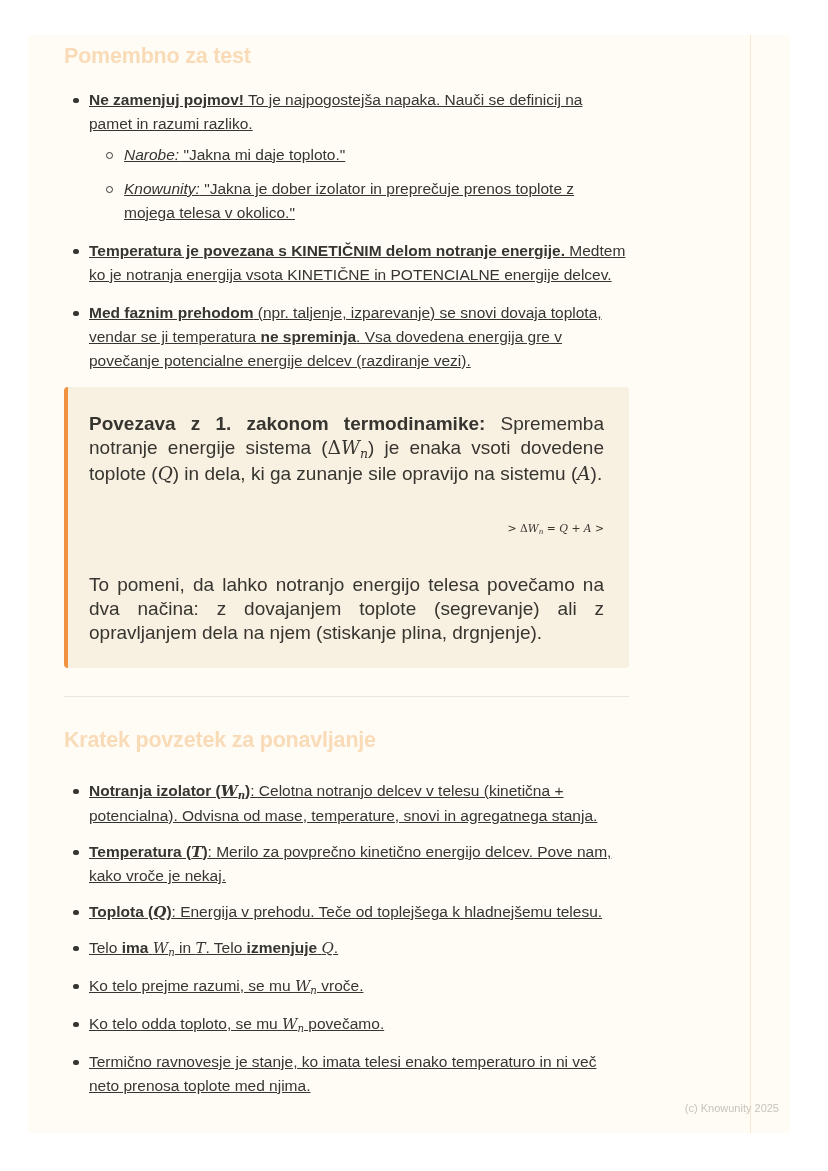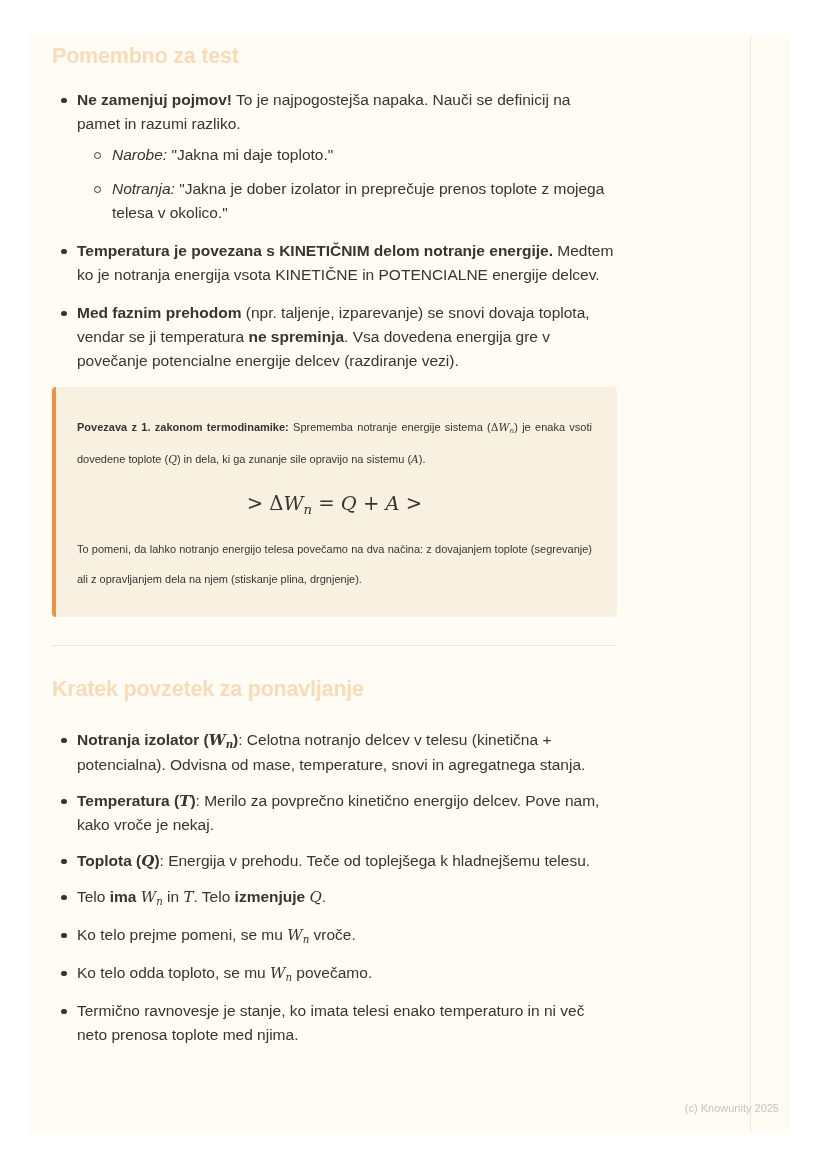--- a/index.html
+++ b/index.html
@@ -9,35 +9,35 @@
     --callout-bg:#F8F0E1;
     --text:#373530;
     --divider:#E9E6E0;
     --edge-line:#F6E7D2;
     --watermark:#C7C3BB;
   }
   *{box-sizing:border-box;margin:0;padding:0;}
   html,body{width:828px;height:1171px;background:#ffffff;overflow:hidden;}
   body{font-family:"Liberation Sans","DejaVu Sans",sans-serif;color:var(--text);}
   .card{position:absolute;left:28px;top:35px;width:762px;height:1098px;background:var(--card-bg);border-radius:3px;}
-  .content{position:absolute;left:24px;top:10px;width:565px;}
+  .content{position:absolute;left:36px;top:10px;width:565px;}
   .section-title{font-size:21.5px;line-height:22px;font-weight:700;color:var(--heading);letter-spacing:-0.2px;}
   .section-title.first{margin-bottom:21px;}
   .section-title.second{margin-top:32px;margin-bottom:28px;}
   ul{list-style:none;}
   li{position:relative;font-size:15.5px;line-height:24px;padding-left:25px;}
-  ul.l1 > li{margin-bottom:14px;}
+  ul.l1 > li{margin-bottom:14px;text-decoration:underline;}
   ul.l1 > li::before{content:"";position:absolute;left:9px;top:9.5px;width:5.5px;height:5.5px;border-radius:50%;background:var(--text);}
   ul.l2{margin-top:7px;}
   ul.l2 > li{padding-left:35px;margin-bottom:10px;}
   ul.l2 > li::before{content:"";position:absolute;left:17px;top:8.5px;width:5px;height:5px;border-radius:50%;border:1.3px solid var(--text);background:transparent;}
   ul.l1.tight > li{margin-bottom:12px;}
   .callout{margin-top:10px;background:var(--callout-bg);border-left:4.5px solid var(--accent);border-radius:4px;padding:25px 25px 23px 21px;}
-  .callout p{font-size:11px;line-height:30px;text-align:justify;}
-  .formula{text-align:center;font-size:20px;line-height:24px;margin:16px 0;font-family:"DejaVu Serif","Liberation Serif",serif;}
+  .callout p{font-size:19px;line-height:24px;text-align:justify;}
+  .formula{text-align:right;font-size:11px;line-height:24px;margin:31px 0;font-family:"DejaVu Serif","Liberation Serif",serif;}
   hr.divider{border:none;border-top:1px solid var(--divider);margin-top:28px;}
   .s-r{font-style:normal;}
   .s-b{font-weight:700;}
   .s-i{font-style:italic;}
   .s-m{font-family:"DejaVu Serif","Liberation Serif",serif;font-style:italic;font-size:0.97em;}
   .s-mb{font-family:"DejaVu Serif","Liberation Serif",serif;font-style:italic;font-weight:700;font-size:0.97em;}
   .s-f{font-family:"DejaVu Serif","Liberation Serif",serif;font-size:0.98em;}
   sub{font-size:0.68em;vertical-align:baseline;position:relative;top:0.3em;font-style:italic;}
   .edge-line{position:absolute;left:722px;top:0;bottom:0;width:1px;background:var(--edge-line);}
   .watermark{position:absolute;right:11px;top:1067px;font-size:11px;color:var(--watermark);}
@@ -52,21 +52,21 @@
     <h1 class="section-title first">Pomembno za test</h1>
 
     <ul class="l1">
       <li>
         <span><span class="s-b">Ne zamenjuj pojmov!</span><span class="s-r"> To je najpogostejša napaka. Nauči se definicij na pamet in razumi razliko.</span></span>
         <ul class="l2">
           <li>
             <span><span class="s-i">Narobe:</span><span class="s-r"> "Jakna mi daje toploto."</span></span>
           </li>
           <li>
-            <span><span class="s-i">Notranja:</span><span class="s-r"> "Jakna je dober izolator in preprečuje prenos toplote z mojega telesa v okolico."</span></span>
+            <span><span class="s-i">Knowunity:</span><span class="s-r"> "Jakna je dober izolator in preprečuje prenos toplote z mojega telesa v okolico."</span></span>
           </li>
         </ul>
       </li>
       <li>
         <span><span class="s-b">Temperatura je povezana s KINETIČNIM delom notranje energije.</span><span class="s-r"> Medtem ko je notranja energija vsota KINETIČNE in POTENCIALNE energije delcev.</span></span>
       </li>
       <li>
         <span><span class="s-b">Med faznim prehodom</span><span class="s-r"> (npr. taljenje, izparevanje) se snovi dovaja toplota, vendar se ji temperatura </span><span class="s-b">ne spreminja</span><span class="s-r">. Vsa dovedena energija gre v povečanje potencialne energije delcev (razdiranje vezi).</span></span>
       </li>
     </ul>
@@ -88,21 +88,21 @@
       <li>
         <span><span class="s-b">Temperatura (</span><span class="s-mb">T</span><span class="s-b">)</span><span class="s-r">: Merilo za povprečno kinetično energijo delcev. Pove nam, kako vroče je nekaj.</span></span>
       </li>
       <li>
         <span><span class="s-b">Toplota (</span><span class="s-mb">Q</span><span class="s-b">)</span><span class="s-r">: Energija v prehodu. Teče od toplejšega k hladnejšemu telesu.</span></span>
       </li>
       <li>
         <span><span class="s-r">Telo </span><span class="s-b">ima</span><span class="s-r"> </span><span class="s-m">W<sub>n</sub></span><span class="s-r"> in </span><span class="s-m">T</span><span class="s-r">. Telo </span><span class="s-b">izmenjuje</span><span class="s-r"> </span><span class="s-m">Q</span><span class="s-r">.</span></span>
       </li>
       <li>
-        <span><span class="s-r">Ko telo prejme pomeni, se mu </span><span class="s-m">W<sub>n</sub></span><span class="s-r"> vroče.</span></span>
+        <span><span class="s-r">Ko telo prejme razumi, se mu </span><span class="s-m">W<sub>n</sub></span><span class="s-r"> vroče.</span></span>
       </li>
       <li>
         <span><span class="s-r">Ko telo odda toploto, se mu </span><span class="s-m">W<sub>n</sub></span><span class="s-r"> povečamo.</span></span>
       </li>
       <li>
         <span><span class="s-r">Termično ravnovesje je stanje, ko imata telesi enako temperaturo in ni več neto prenosa toplote med njima.</span></span>
       </li>
     </ul>
 
   </div>

